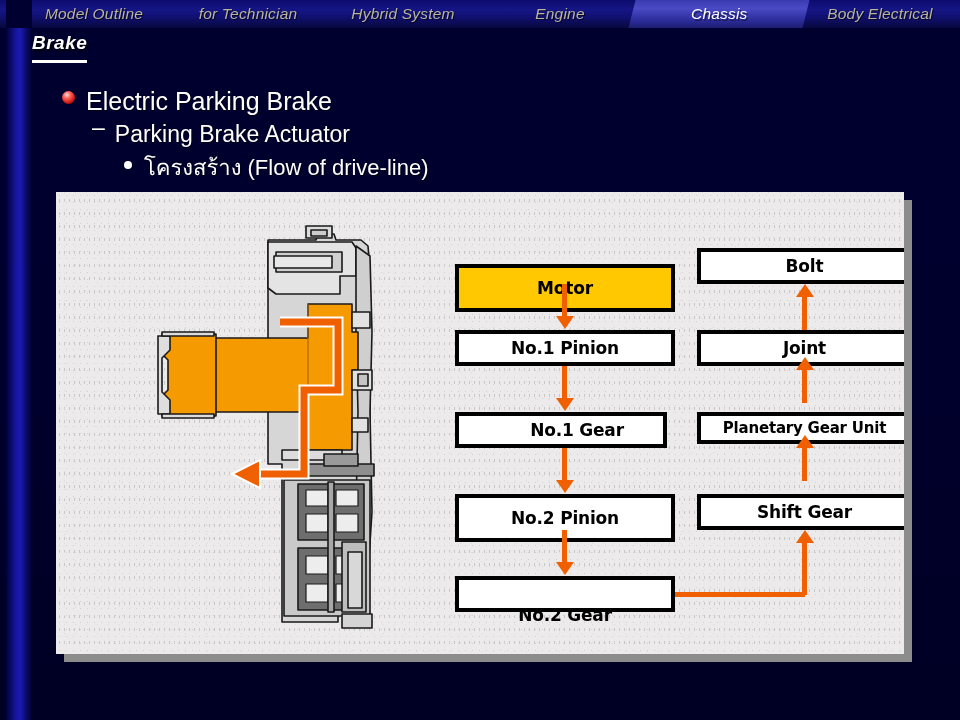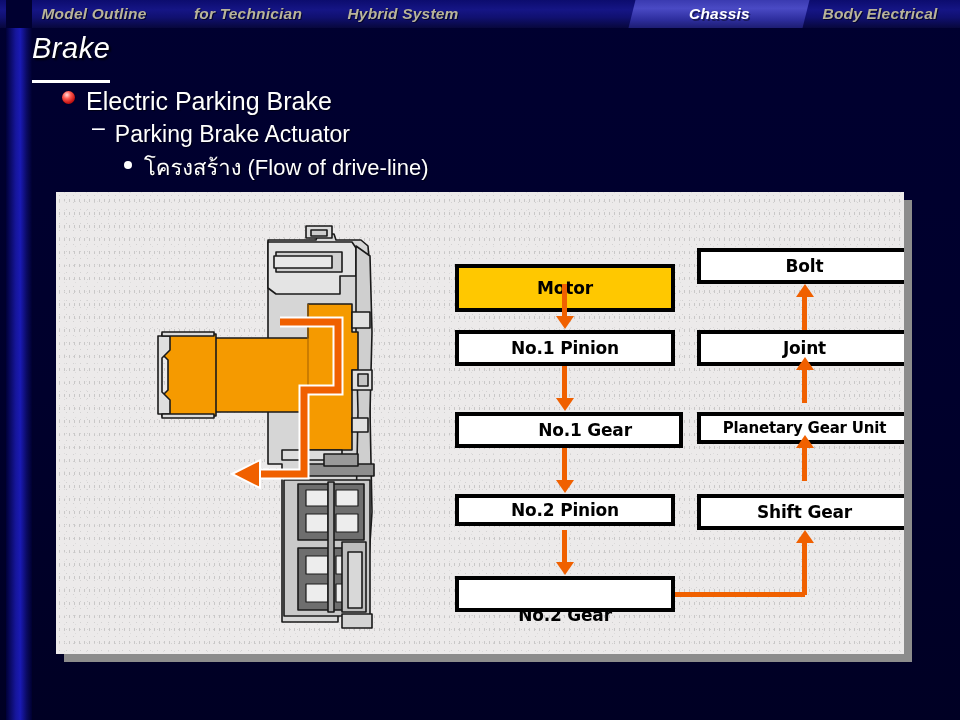--- a/index.html
+++ b/index.html
@@ -17,36 +17,36 @@
     background:linear-gradient(to right,#000038 0%,#16169c 38%,#1a1ab4 55%,#0a0a60 80%,#000030 100%);}
   #left-band-top{position:absolute;left:6px;top:0;width:26px;height:28px;background:#000030;}
 
   
   #navbar{position:absolute;left:0;top:0;width:960px;height:28px;
     background:linear-gradient(to bottom,#0c0c6e 0%,#151585 35%,#101070 62%,#07073c 100%);
     overflow:hidden;}
   .navtab{position:absolute;top:0;height:28px;display:flex;align-items:center;
     justify-content:center;white-space:nowrap;}
   .navtab span{
-    font-style:italic;font-weight:bold;font-size:15.5px;letter-spacing:.2px;
+    font-style:italic;font-weight:normal;font-size:15.5px;letter-spacing:.2px;
     color:#b9b49a;
     text-shadow:1px 1px 0 #05052c;
   }
   .navtab.active{
     background:linear-gradient(to bottom,#3a3ab0 0%,#4a4ac4 30%,#2e2e9e 70%,#1d1d72 100%);
     transform:skewX(-14deg);
   }
   .navtab.active span{color:#ffffff;transform:skewX(14deg);text-shadow:1.5px 1.5px 0 #1a1a5c;}
 
   
   #title{position:absolute;left:32px;top:32px;}
   #title span{
     display:inline-block;
-    font-size:29px;font-weight:normal;font-style:italic;color:#ffffff;
-    border-bottom:3px solid #ffffff;padding-bottom:15px;
+    font-size:19px;font-weight:bold;font-style:italic;color:#ffffff;
+    border-bottom:3px solid #ffffff;padding-bottom:6px;
     text-shadow:2px 2px 2px rgba(0,0,0,.85);
     letter-spacing:.5px;
   }
 
   
   .bullet-row{position:absolute;display:flex;align-items:flex-start;}
   .btxt{color:#ffffff;line-height:1.05;white-space:nowrap;
         text-shadow:1px 1px 1px rgba(0,0,0,.6);margin-top:6px;}
   #b1{left:62px;top:82px;}
   #b1 .btxt{font-size:25px;}
@@ -100,20 +100,23 @@
 
   <div id="navbar">
     <div class="navtab" style="left:16px;width:156px;">
       <span>Model Outline</span>
     </div>
     <div class="navtab" style="left:172px;width:152px;">
       <span>for Technician</span>
     </div>
     <div class="navtab" style="left:324px;width:158px;">
       <span>Hybrid System</span>
+    </div>
+    <div class="navtab" style="left:490px;width:140px;">
+      <span>Engine</span>
     </div>
     <div class="navtab active" style="left:632px;width:174px;">
       <span>Chassis</span>
     </div>
     <div class="navtab" style="left:800px;width:160px;">
       <span>Body Electrical</span>
     </div>
     <div id="left-band-top"></div>
   </div>
 
@@ -206,24 +209,24 @@
       </g>
       <polygon points="76,262 104,248 104,276" fill="#f06000" stroke="#ffffff" stroke-width="2"></polygon>
     </svg>
 
     <div class="fbox gold" style="left:399px;top:72px;width:220px;height:48px;">
       <span style="font-size:17px;">Motor</span>
     </div>
     <div class="fbox" style="left:399px;top:138px;width:220px;height:36px;">
       <span style="font-size:17px;">No.1 Pinion</span>
     </div>
-    <div class="fbox" style="left:399px;top:220px;width:228px;height:36px;padding-left:32px;">
+    <div class="fbox" style="left:399px;top:220px;width:212px;height:36px;padding-left:32px;">
       <span style="font-size:17px;">No.1 Gear</span>
     </div>
-    <div class="fbox" style="left:399px;top:302px;width:220px;height:32px;">
+    <div class="fbox" style="left:399px;top:302px;width:220px;height:48px;">
       <span style="font-size:17px;">No.2 Pinion</span>
     </div>
     <div class="fbox" style="left:399px;top:384px;width:220px;height:36px;">
       <span style="font-size:17px;margin-top:42px;">No.2 Gear</span>
     </div>
 
     <div class="fbox" style="left:641px;top:56px;width:215px;height:36px;">
       <span style="font-size:17px;">Bolt</span>
     </div>
     <div class="fbox" style="left:641px;top:138px;width:215px;height:36px;">

